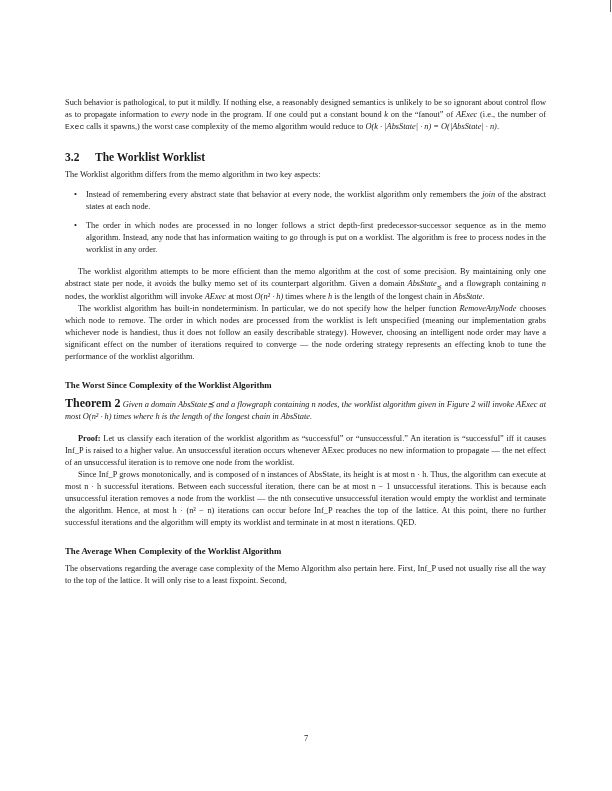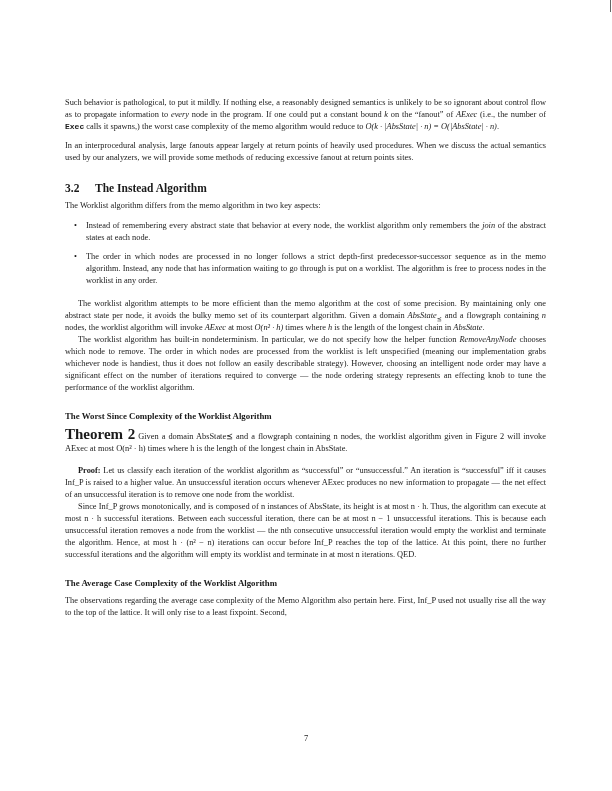--- a/index.html
+++ b/index.html
@@ -2,64 +2,63 @@
 <html><head>
 <meta charset="utf-8">
 <style>
   html, body { margin: 0; padding: 0; background: #ffffff; }
   body { width: 612px; height: 791px; position: relative; overflow: hidden; font-family: "DejaVu Serif", "Liberation Serif", serif; color: #1a1a1a; }
   .page { position: absolute; left: 65px; top: 97px; width: 481px; font-size: 8.35px; line-height: 12.05px; font-family: "Liberation Serif", "DejaVu Serif", serif; text-align: justify; }
   p { margin: 0; }
   .indent { text-indent: 13px; }
   .gap { margin-top: 7px; }
   .it { font-style: italic; }
-  .tt { font-family: "Liberation Mono", "DejaVu Sans Mono", monospace; font-weight: bold; font-size: 8px; }
+  .tt { font-family: "Liberation Mono", "DejaVu Sans Mono", monospace; font-weight: normal; font-size: 8px; }
   h2 { font-size: 11.5px; font-weight: bold; margin: 17px 0 5px 0; line-height: 14px; }
   h2 .num { display: inline-block; width: 30px; }
   h3 { font-size: 8.8px; font-weight: bold; margin: 16px 0 6px 0; line-height: 12px; }
   ul { margin: 8px 0 0 0; padding: 0 0 0 21px; list-style: none; }
   li { position: relative; margin-bottom: 7px; }
   li .bullet { position: absolute; left: -12px; top: 0; }
-  .theorem-head { font-weight: bold; font-size: 15px; }
-  .thm-body { }
+  .theorem-head { font-weight: bold; font-size: 12px; }
+  .thm-body { font-style: italic; }
   .proof-head { font-weight: bold; margin-top: 29px; }
   .pagenum { position: absolute; left: 0; width: 612px; top: 733px; text-align: center; font-size: 8.5px; font-family: "Liberation Serif", serif; }
   .edge-mark { position: absolute; right: 1px; top: 0; width: 1px; height: 12px; background: #666; }
   sub { font-size: 6px; line-height: 0; }
 </style>
 </head>
 <body>
 
 <div class="edge-mark"></div>
 
 <div class="page">
 
   <p><span>Such behavior is pathological, to put it mildly.  If nothing else, a reasonably designed semantics is unlikely to be so ignorant about control flow as to propagate information to </span><span class="it">every</span><span> node in the program. If one could put a constant bound </span><span class="it">k</span><span> on the “fanout” of </span><span class="it">AExec</span><span> (i.e., the number of </span><span class="tt">Exec</span><span> calls it spawns,) the worst case complexity of the memo algorithm would reduce to </span><span class="it">O(k · |AbsState| · n) = O(|AbsState| · n)</span><span>.</span></p>
 
-  <p class="gap">In an interprocedural analysis, large fanouts appear largely at return points of heavily used procedures. When we discuss the actual semantics used by our analyzers, we will provide some methods of reducing excessive fanout at return points sites.</p>
 
-  <h2><span class="num">3.2</span><span>The Instead Algorithm</span></h2>
+  <h2><span class="num">3.2</span><span>The Worklist Worklist</span></h2>
 
   <p>The Worklist algorithm differs from the memo algorithm in two key aspects:</p>
 
   <ul>
     <li><span class="bullet">•</span><span>Instead of remembering every abstract state that behavior at every node, the worklist algorithm only remembers the </span><span class="it">join</span><span> of the abstract states at each node.</span></li>
     <li><span class="bullet">•</span><span>The order in which nodes are processed in no longer follows a strict depth-first predecessor-successor sequence as in the memo algorithm. Instead, any node that has information waiting to go through is put on a worklist. The algorithm is free to process nodes in the worklist in any order.</span></li>
   </ul>
 
   <p class="indent" style="margin-top:10px"><span>The worklist algorithm attempts to be more efficient than the memo algorithm at the cost of some precision. By maintaining only one abstract state per node, it avoids the bulky memo set of its counterpart algorithm. Given a domain </span><span class="it">AbsState</span><sub>⪯</sub><span> and a flowgraph containing </span><span class="it">n</span><span> nodes, the worklist algorithm will invoke </span><span class="it">AExec</span><span> at most </span><span class="it">O(n² · h)</span><span> times where </span><span class="it">h</span><span> is the length of the longest chain in </span><span class="it">AbsState</span><span>.</span></p>
 
   <p class="indent"><span>The worklist algorithm has built-in nondeterminism. In particular, we do not specify how the helper function </span><span class="it">RemoveAnyNode</span><span> chooses which node to remove. The order in which nodes are processed from the worklist is left unspecified (meaning our implementation grabs whichever node is handiest, thus it does not follow an easily describable strategy). However, choosing an intelligent node order may have a significant effect on the number of iterations required to converge — the node ordering strategy represents an effecting knob to tune the performance of the worklist algorithm.</span></p>
 
   <h3>The Worst Since Complexity of the Worklist Algorithm</h3>
 
   <p><span class="theorem-head">Theorem 2</span> <span class="thm-body">Given a domain AbsState⪯ and a flowgraph containing n nodes, the worklist algorithm given in Figure 2 will invoke AExec at most O(n² · h) times where h is the length of the longest chain in AbsState.</span></p>
 
   <p class="indent" style="margin-top:10px"><span class="proof-head">Proof:</span> <span>Let us classify each iteration of the worklist algorithm as “successful” or “unsuccessful.”  An iteration is “successful” iff it causes Inf_P is raised to a higher value.  An unsuccessful iteration occurs whenever AExec produces no new information to propagate — the net effect of an unsuccessful iteration is to remove one node from the worklist.</span></p>
 
   <p class="indent">Since Inf_P grows monotonically, and is composed of n instances of AbsState, its height is at most n · h. Thus, the algorithm can execute at most n · h successful iterations. Between each successful iteration, there can be at most n − 1 unsuccessful iterations.  This is because each unsuccessful iteration removes a node from the worklist — the nth consecutive unsuccessful iteration would empty the worklist and terminate the algorithm. Hence, at most h · (n² − n) iterations can occur before Inf_P reaches the top of the lattice.  At this point, there no further successful iterations and the algorithm will empty its worklist and terminate in at most n iterations. QED.</p>
 
-  <h3>The Average Case Complexity of the Worklist Algorithm</h3>
+  <h3>The Average When Complexity of the Worklist Algorithm</h3>
 
   <p>The observations regarding the average case complexity of the Memo Algorithm also pertain here.  First, Inf_P used not usually rise all the way to the top of the lattice. It will only rise to a least fixpoint. Second,</p>
 </div>
 
 <div class="pagenum">7</div>
 
 </body></html>

